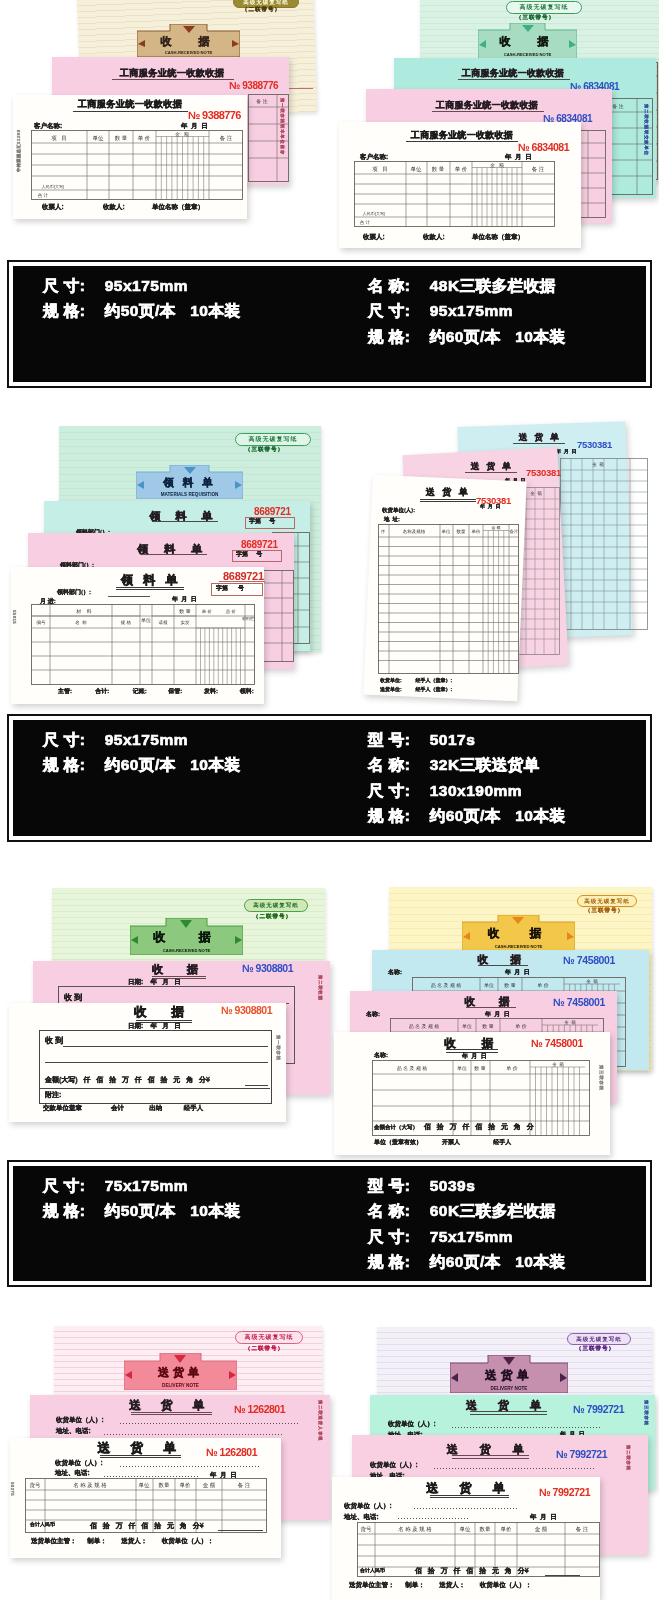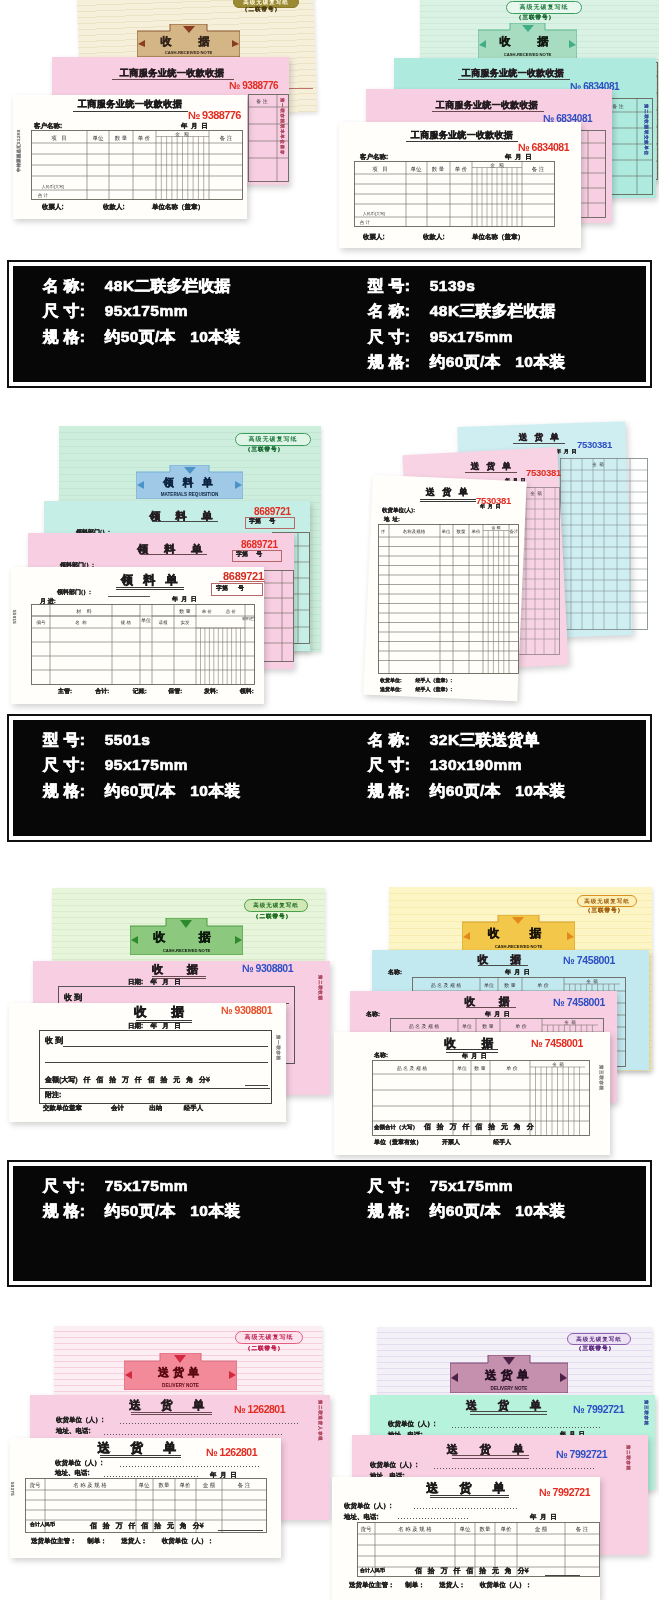--- a/index.html
+++ b/index.html
@@ -210,26 +210,24 @@
 
 <div class="t" style="left:363px;top:233px;font-size:6.5px;color:#222;font-family:'Liberation Sans',sans-serif;-webkit-text-stroke:0.29px #222;font-weight:bold;">收票人:</div>
 
 <div class="t" style="left:423px;top:233px;font-size:6.5px;color:#222;font-family:'Liberation Sans',sans-serif;-webkit-text-stroke:0.29px #222;font-weight:bold;">收款人:</div>
 
 <div class="t" style="left:472px;top:233px;font-size:6.5px;color:#222;font-family:'Liberation Sans',sans-serif;-webkit-text-stroke:0.29px #222;font-weight:bold;">单位名称（盖章）</div>
 
 <div class="sb" style="top:260px;height:128px">
 <div class="sbi">
 <div class="sbc" style="left:30px">
-<div>名 称:&nbsp;&nbsp;&nbsp; 48K二联多栏收据</div>
 <div>尺 寸:&nbsp;&nbsp;&nbsp; 95x175mm</div>
 <div>规 格:&nbsp;&nbsp;&nbsp; 约50页/本&nbsp;&nbsp;&nbsp;10本装</div>
 </div>
 <div class="sbc" style="left:355px">
-<div>型 号:&nbsp;&nbsp;&nbsp; 5139s</div>
 <div>名 称:&nbsp;&nbsp;&nbsp; 48K三联多栏收据</div>
 <div>尺 寸:&nbsp;&nbsp;&nbsp; 95x175mm</div>
 <div>规 格:&nbsp;&nbsp;&nbsp; 约60页/本&nbsp;&nbsp;&nbsp;10本装</div>
 </div>
 </div>
   </div>
 
 <div class="pp" style="left:59px;top:426px;width:262px;height:226px;background:#cdeedd;background-image:repeating-linear-gradient(180deg,transparent 0 6px,#c2e6d2 6px 7px);box-shadow:1px 2px 4px rgba(0,0,0,.12);"></div>
 
 <div class="t" style="left:235px;top:433px;width:74px;height:11px;border:1px solid #3aa060;background:#e0f4e8;color:#1c7a3c;font-size:6px;font-weight:bold;border-radius:11px;text-align:center;line-height:11px;letter-spacing:1px;">高级无碳复写纸</div>
@@ -488,25 +486,25 @@
     <text x="136" y="9" text-anchor="middle" font-family="Liberation Sans,sans-serif" font-size="4.5" fill="#333">备注</text>
   </svg>
 
 <div class="t" style="left:380px;top:678px;font-size:5px;color:#222;font-family:'Liberation Sans',sans-serif;-webkit-text-stroke:0.25px #222;font-weight:bold;">收货单位:&nbsp;&nbsp;&nbsp;&nbsp;&nbsp;&nbsp;&nbsp;&nbsp;&nbsp;&nbsp;经手人（盖章）:</div>
 
 <div class="t" style="left:380px;top:687px;font-size:5px;color:#222;font-family:'Liberation Sans',sans-serif;-webkit-text-stroke:0.25px #222;font-weight:bold;">送货单位:&nbsp;&nbsp;&nbsp;&nbsp;&nbsp;&nbsp;&nbsp;&nbsp;&nbsp;&nbsp;经手人（盖章）:</div>
 
 <div class="sb" style="top:714px;height:128px">
 <div class="sbi">
 <div class="sbc" style="left:30px">
-<div>型 号:&nbsp;&nbsp;&nbsp; 5501s</div>
 <div>尺 寸:&nbsp;&nbsp;&nbsp; 95x175mm</div>
 <div>规 格:&nbsp;&nbsp;&nbsp; 约60页/本&nbsp;&nbsp;&nbsp;10本装</div>
 </div>
 <div class="sbc" style="left:355px">
+<div>型 号:&nbsp;&nbsp;&nbsp; 5017s</div>
 <div>名 称:&nbsp;&nbsp;&nbsp; 32K三联送货单</div>
 <div>尺 寸:&nbsp;&nbsp;&nbsp; 130x190mm</div>
 <div>规 格:&nbsp;&nbsp;&nbsp; 约60页/本&nbsp;&nbsp;&nbsp;10本装</div>
 </div>
 </div>
   </div>
 
 <div class="pp" style="left:52px;top:888px;width:273px;height:118px;background:#e7f5db;background-image:repeating-linear-gradient(180deg,transparent 0 5px,#dbeccc 5px 6px);box-shadow:1px 2px 4px rgba(0,0,0,.12);"></div>
 
 <div class="t" style="left:244px;top:899px;width:62px;height:11px;border:1px solid #4aa04a;background:#cfe8b6;color:#1c6a1c;font-size:5.5px;font-weight:bold;border-radius:11px;text-align:center;line-height:11px;letter-spacing:1px;">高级无碳复写纸</div>
@@ -720,20 +718,22 @@
 
 <div class="t" style="left:603px;top:1065px;font-size:4.2px;color:#888;font-family:'Liberation Sans',sans-serif;-webkit-text-stroke:0.25px #888;letter-spacing:1px;font-weight:bold;transform:rotate(90deg);transform-origin:left top;">第三联存根</div>
 
 <div class="sb" style="top:1160px;height:127px">
 <div class="sbi">
 <div class="sbc" style="left:30px">
 <div>尺 寸:&nbsp;&nbsp;&nbsp; 75x175mm</div>
 <div>规 格:&nbsp;&nbsp;&nbsp; 约50页/本&nbsp;&nbsp;&nbsp;10本装</div>
 </div>
 <div class="sbc" style="left:355px">
+<div>型 号:&nbsp;&nbsp;&nbsp; 5039s</div>
+<div>名 称:&nbsp;&nbsp;&nbsp; 60K三联多栏收据</div>
 <div>尺 寸:&nbsp;&nbsp;&nbsp; 75x175mm</div>
 <div>规 格:&nbsp;&nbsp;&nbsp; 约60页/本&nbsp;&nbsp;&nbsp;10本装</div>
 </div>
 </div>
   </div>
 
 <div class="pp" style="left:54px;top:1326px;width:268px;height:120px;background:#fdeef3;background-image:repeating-linear-gradient(180deg,transparent 0 5px,#f7cedd 5px 6px);box-shadow:1px 2px 4px rgba(0,0,0,.12);"></div>
 
 <div class="t" style="left:235px;top:1331px;width:66px;height:11px;border:1px solid #e06080;background:#fce2ec;color:#c02050;font-size:6px;font-weight:bold;border-radius:11px;text-align:center;line-height:11px;letter-spacing:1px;">高级无碳复写纸</div>
 

